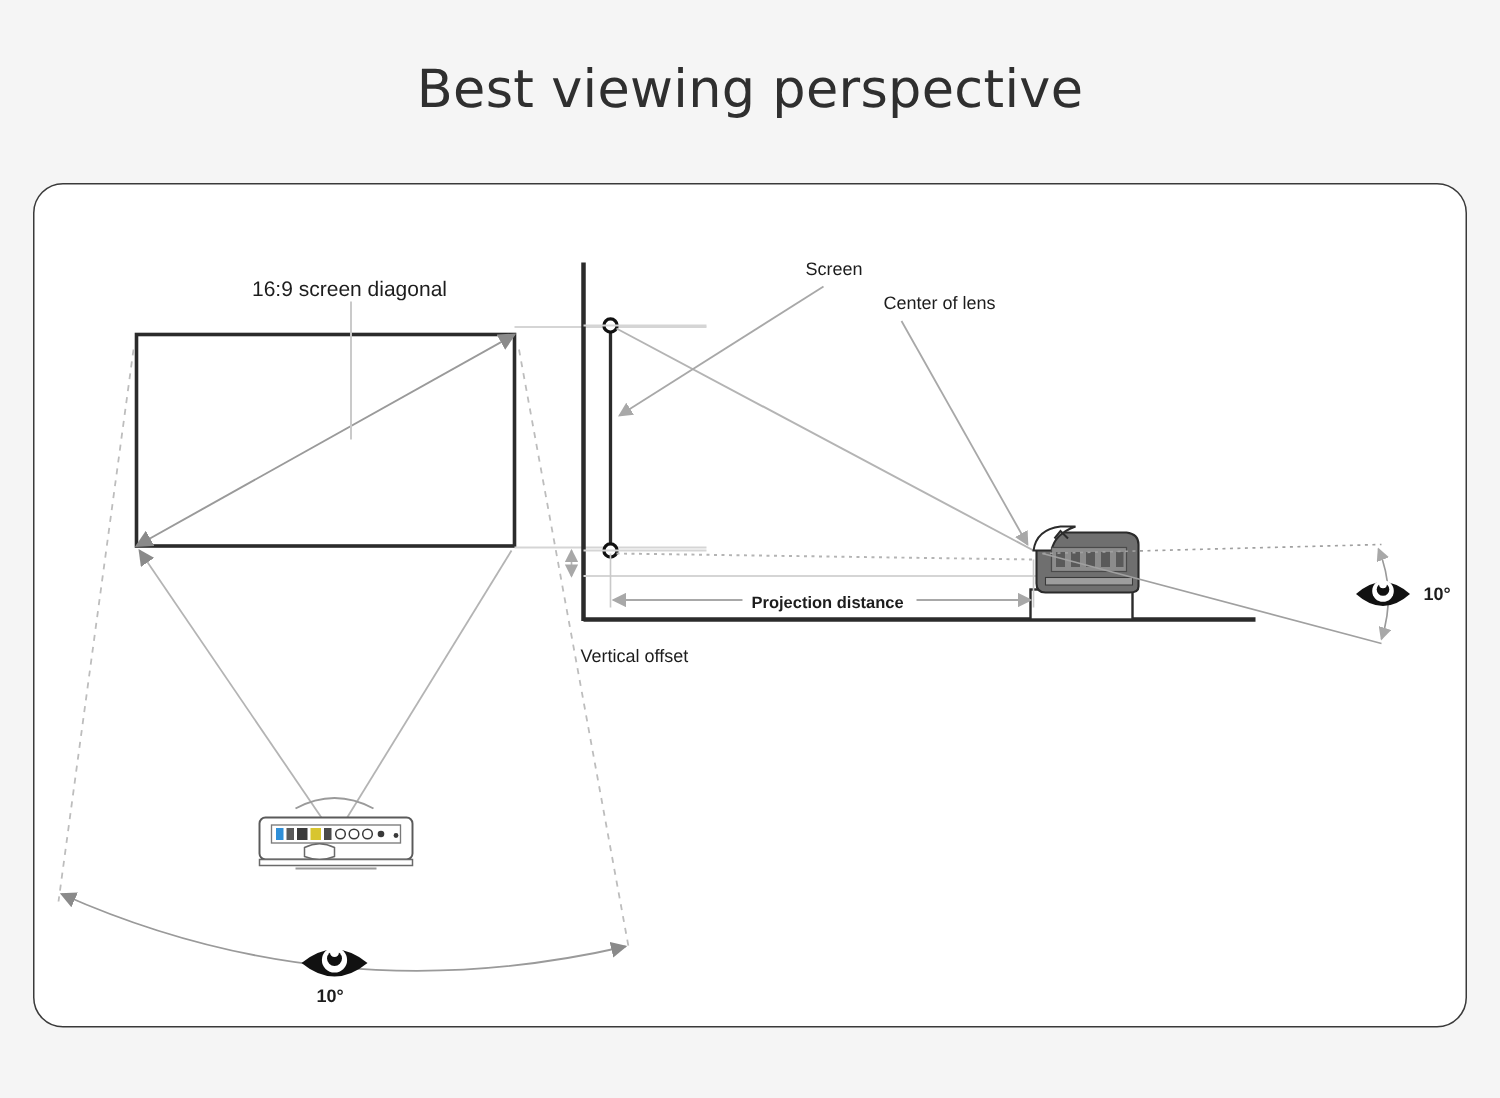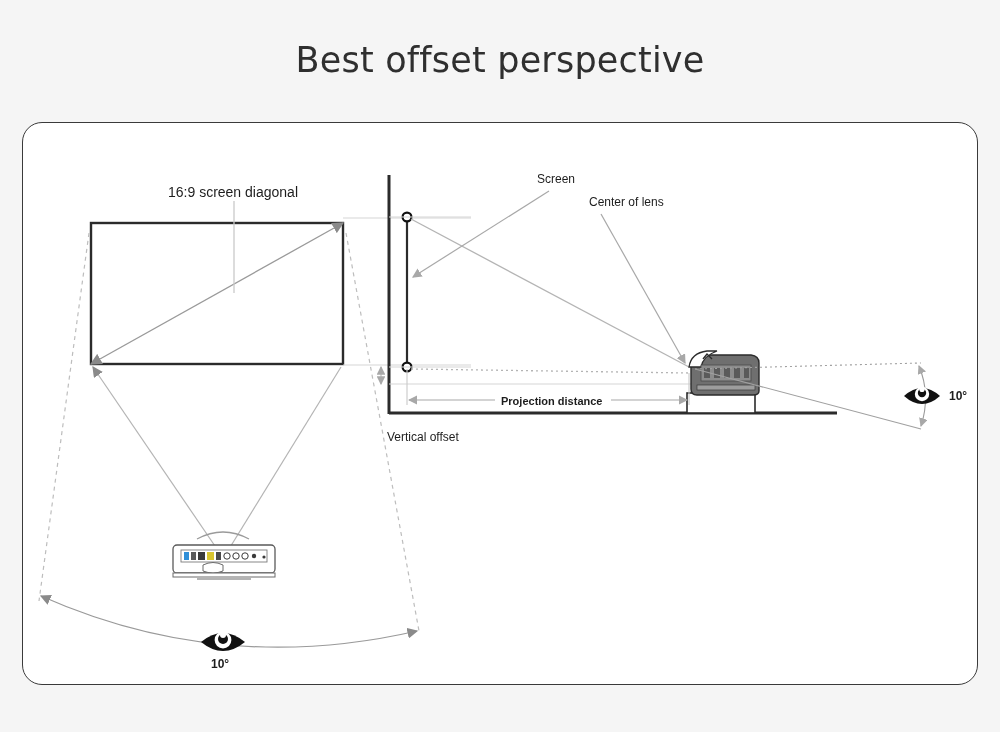--- a/index.html
+++ b/index.html
@@ -55,21 +55,21 @@
   .lbl-12 { font-size: 12px; }
   .lbl-11 { font-size: 11px; }
   .lbl-14 { font-size: 14px; }
   .lbl-bold { font-weight: bold; }
 </style>
 </head>
 <body>
 
 <div id="page">
 
-  <div id="page-title">Best offset perspective</div>
+  <div id="page-title">Best viewing perspective</div>
 
   <div id="diagram-card">
     <svg id="diagram-svg" viewBox="0 0 1000 732">
       <defs>
         <marker id="arrMid" markerWidth="9" markerHeight="9" refX="8" refY="4.5" orient="auto">
           <path d="M0,0 L9,4.5 L0,9 z" fill="#8a8a8a"></path>
         </marker>
         <marker id="arrMidStart" markerWidth="9" markerHeight="9" refX="1" refY="4.5" orient="auto">
           <path d="M9,0 L0,4.5 L9,9 z" fill="#8a8a8a"></path>
         </marker>

